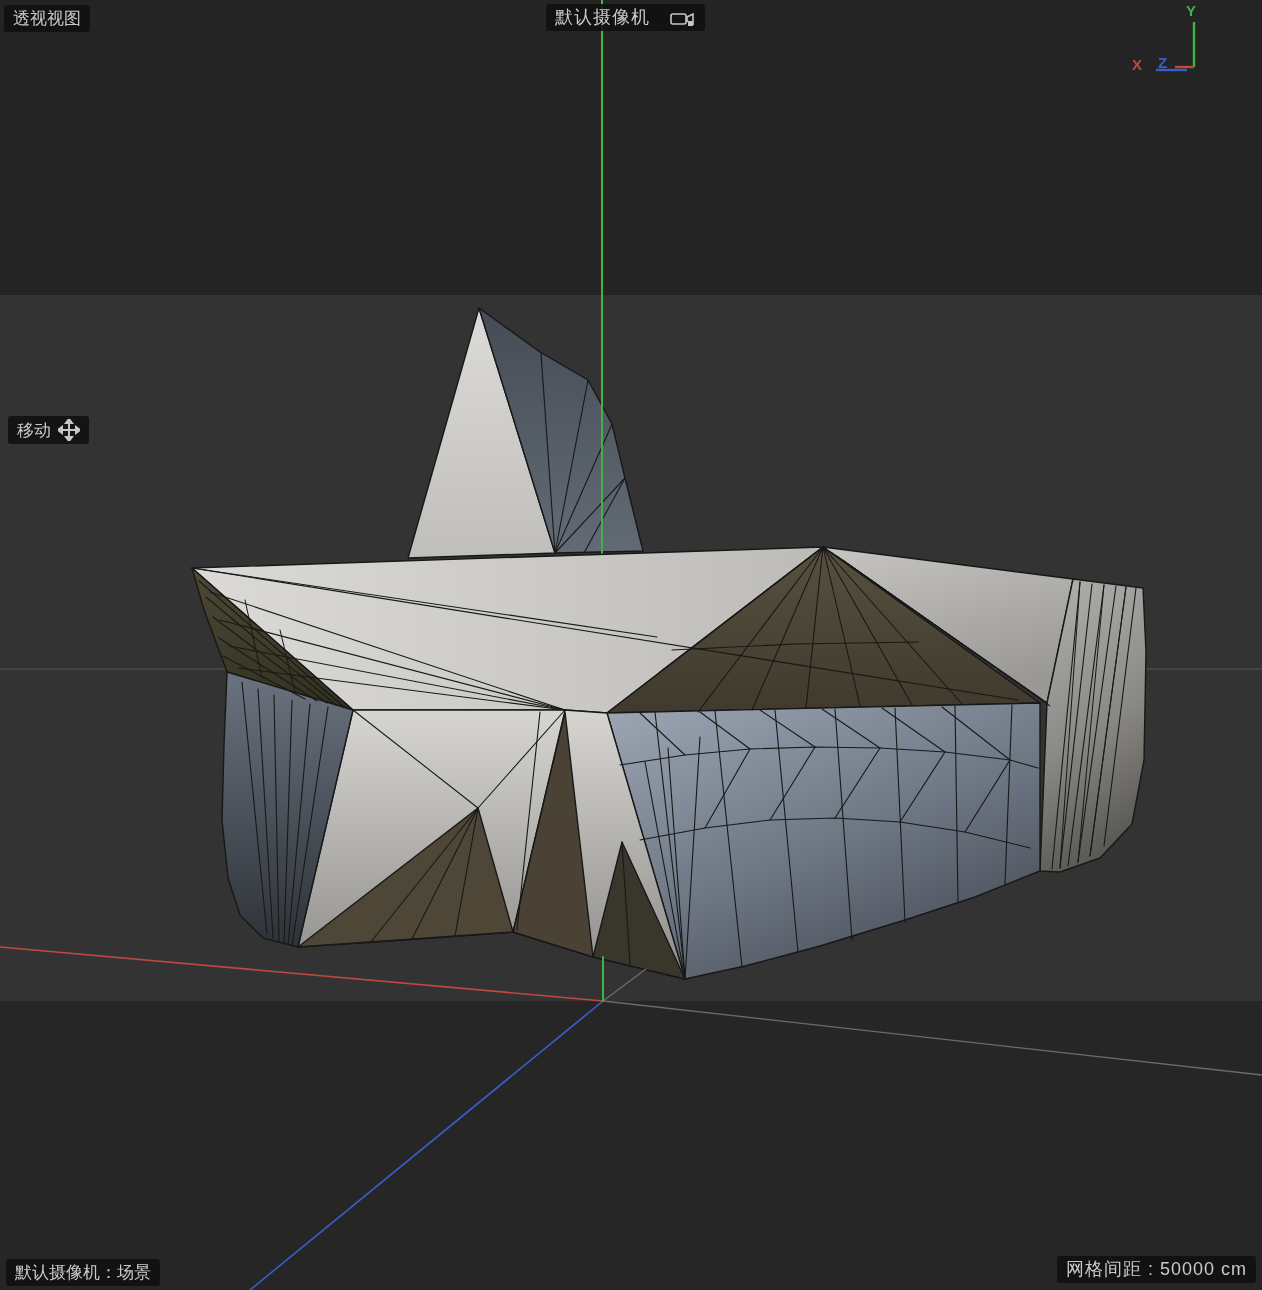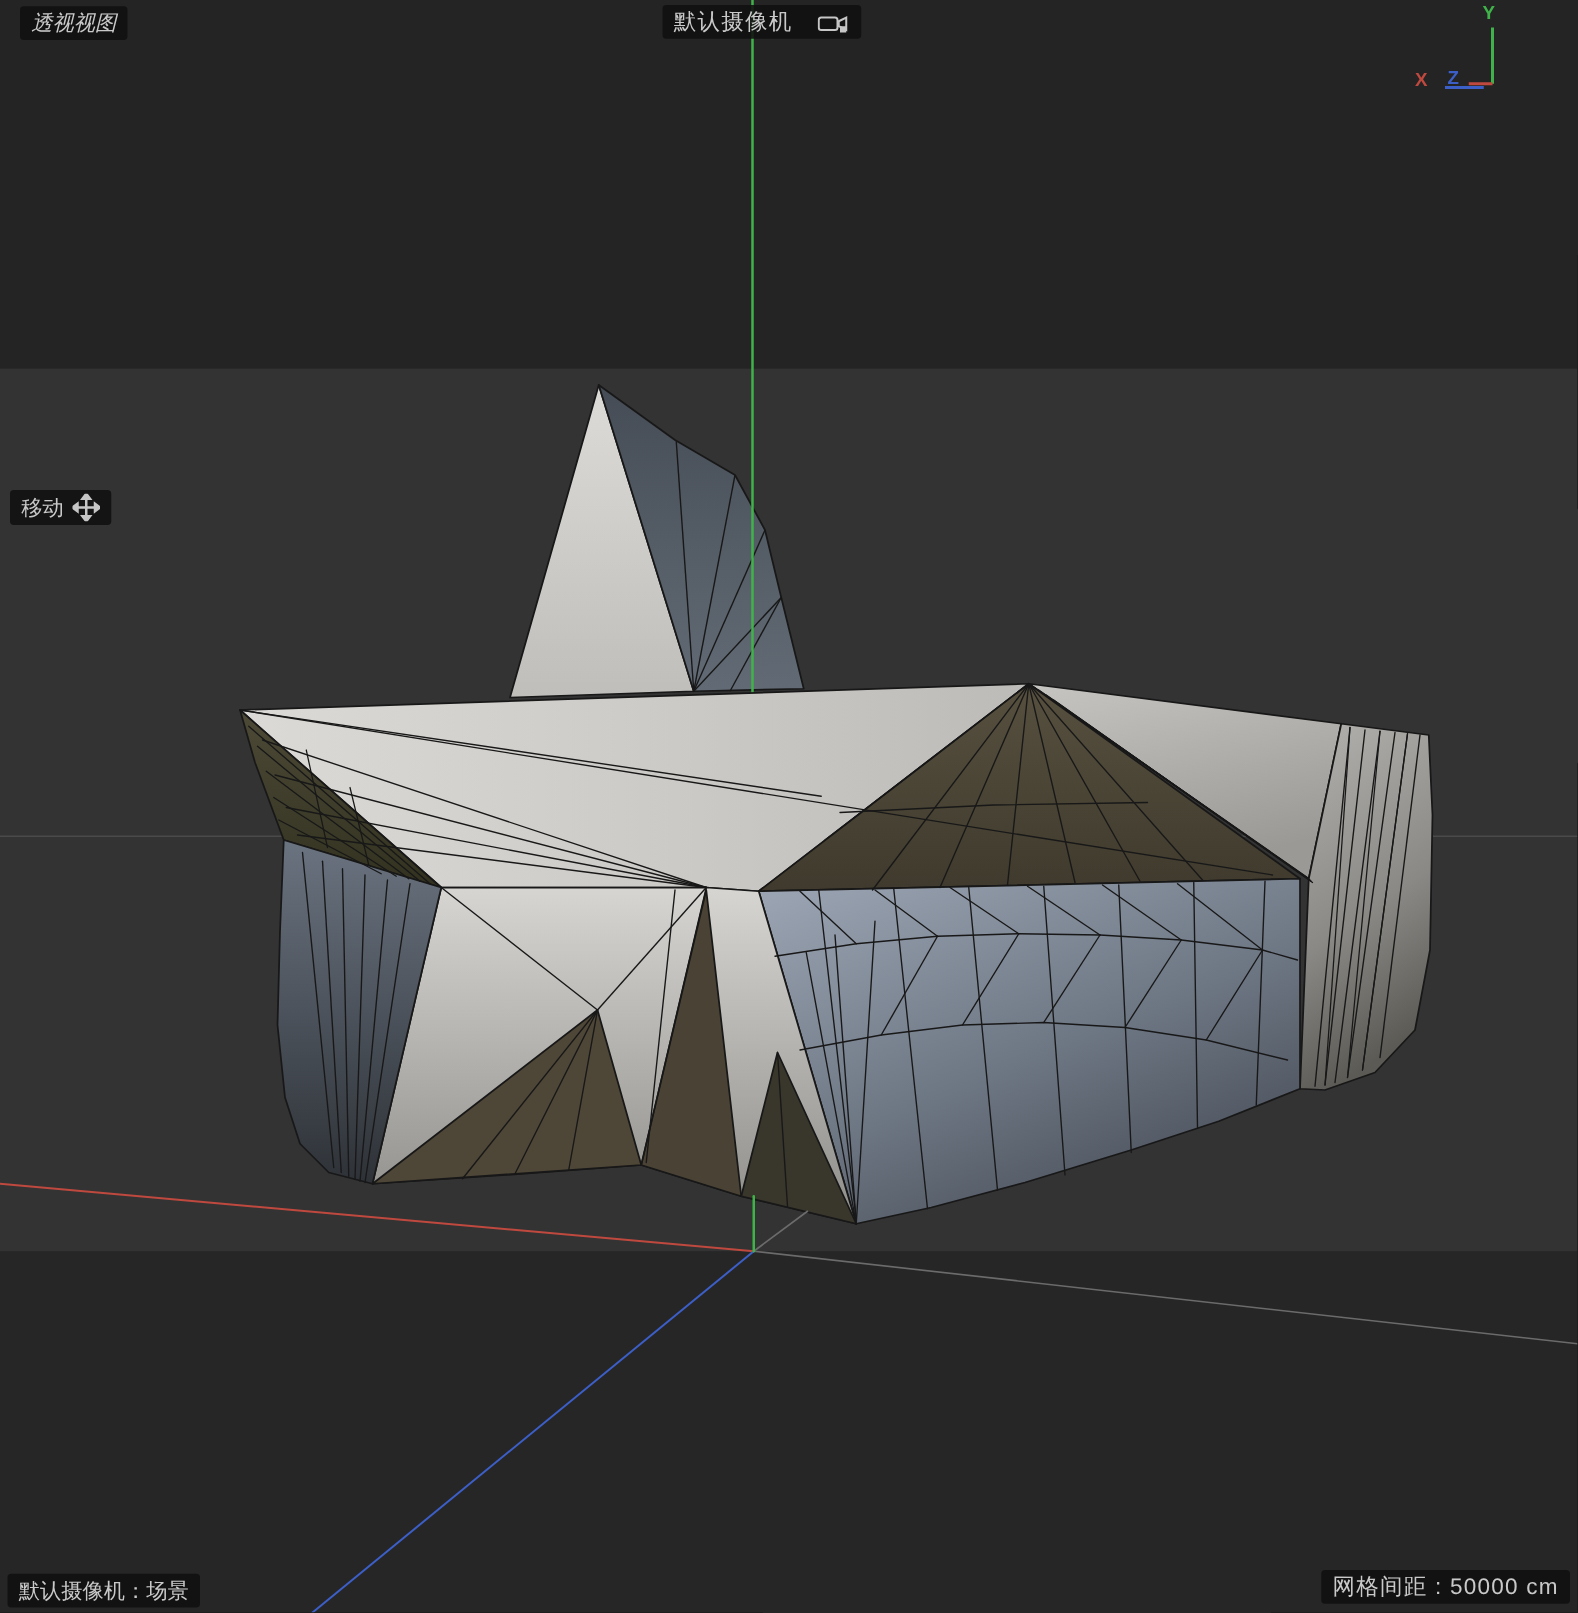--- a/index.html
+++ b/index.html
@@ -199,34 +199,34 @@
 
     <g stroke-linecap="round">
       <line x1="0" y1="947" x2="603" y2="1001" stroke="#c0493f" stroke-width="1.6"></line>
       <line x1="603" y1="1001" x2="250" y2="1290" stroke="#3c5ec7" stroke-width="1.6"></line>
       <line x1="603" y1="1001" x2="646" y2="969" stroke="#6b6b6b" stroke-width="1.3"></line>
       <line x1="603" y1="1001" x2="1262" y2="1075" stroke="#6b6b6b" stroke-width="1.3"></line>
       <line x1="603" y1="957" x2="603" y2="1001" stroke="#3fb34a" stroke-width="2"></line>
     </g>
   </svg>
 
-  <div class="badge" style="left:16px;top:5px;font-style:italic;">
+  <div class="badge" style="left:4px;top:5px;">
     <span>透视视图</span>
   </div>
 
-  <div class="badge big" style="left:530px;top:4px;gap:20px;">
+  <div class="badge big" style="left:546px;top:4px;gap:20px;">
     <span>默认摄像机</span>
     <svg class="icon-svg" width="26" height="20" viewBox="0 0 26 20">
       <rect x="1" y="6" width="15" height="10" rx="2" fill="none" stroke="#c6c6c6" stroke-width="1.6"></rect>
       <path d="M17 9 L23 6 V16 L17 13 Z" fill="none" stroke="#c6c6c6" stroke-width="1.6"></path>
       <rect x="18" y="13" width="5" height="5" fill="#c6c6c6"></rect>
     </svg>
   </div>
 
-  <div class="badge" style="left:8px;top:392px;font-family:Liberation Serif, serif;">
+  <div class="badge" style="left:8px;top:416px;font-family:Liberation Serif, serif;">
     <span>移动</span>
     <svg class="icon-svg" width="22" height="22" viewBox="0 0 22 22">
       <g stroke="#c6c6c6" stroke-width="2" fill="#c6c6c6">
         <line x1="11" y1="3" x2="11" y2="19"></line>
         <line x1="3" y1="11" x2="19" y2="11"></line>
         <path d="M11 0 L14 4 H8 Z"></path>
         <path d="M11 22 L14 18 H8 Z"></path>
         <path d="M0 11 L4 8 V14 Z"></path>
         <path d="M22 11 L18 8 V14 Z"></path>
       </g>

